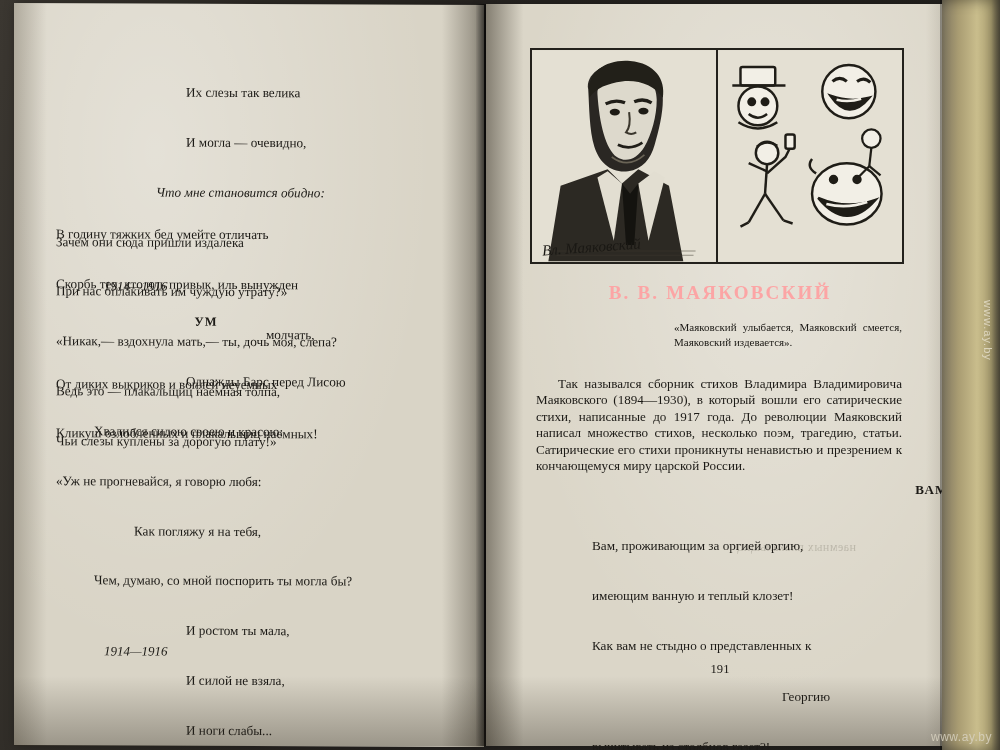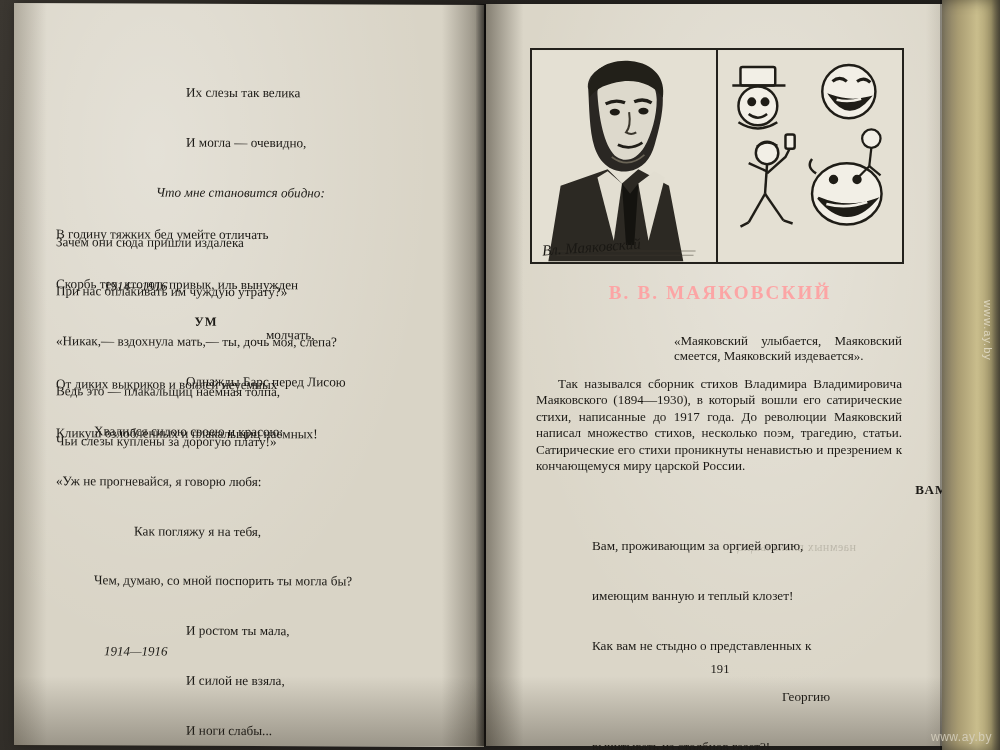--- a/index.html
+++ b/index.html
@@ -173,23 +173,23 @@
     width: 468px;
     text-align: center;
     font-size: 19px;
     font-weight: bold;
     letter-spacing: 2.2px;
     color: #fca5a5;
   }
   .epigraph {
     position: absolute;
     left: 188px;
-    top: 330px;
+    top: 316px;
     width: 228px;
-    font-size: 13px;
+    font-size: 11px;
     line-height: 14.5px;
     text-align: justify;
   }
   .body-para {
     position: absolute;
     left: 50px;
     top: 372px;
     width: 366px;
     font-size: 13.1px;
     line-height: 16.4px;

